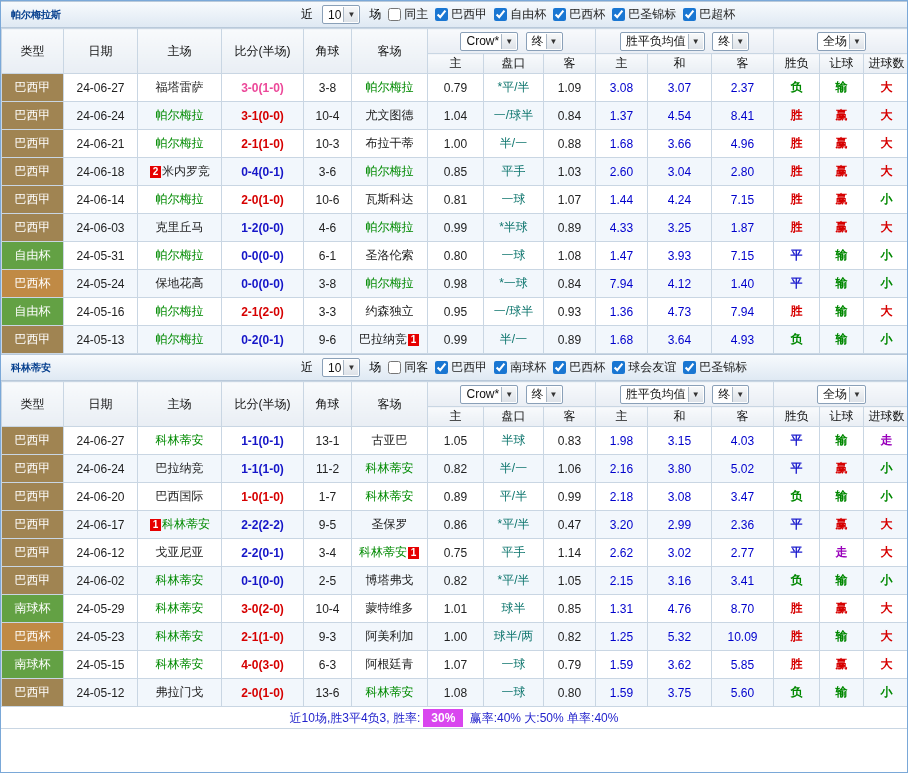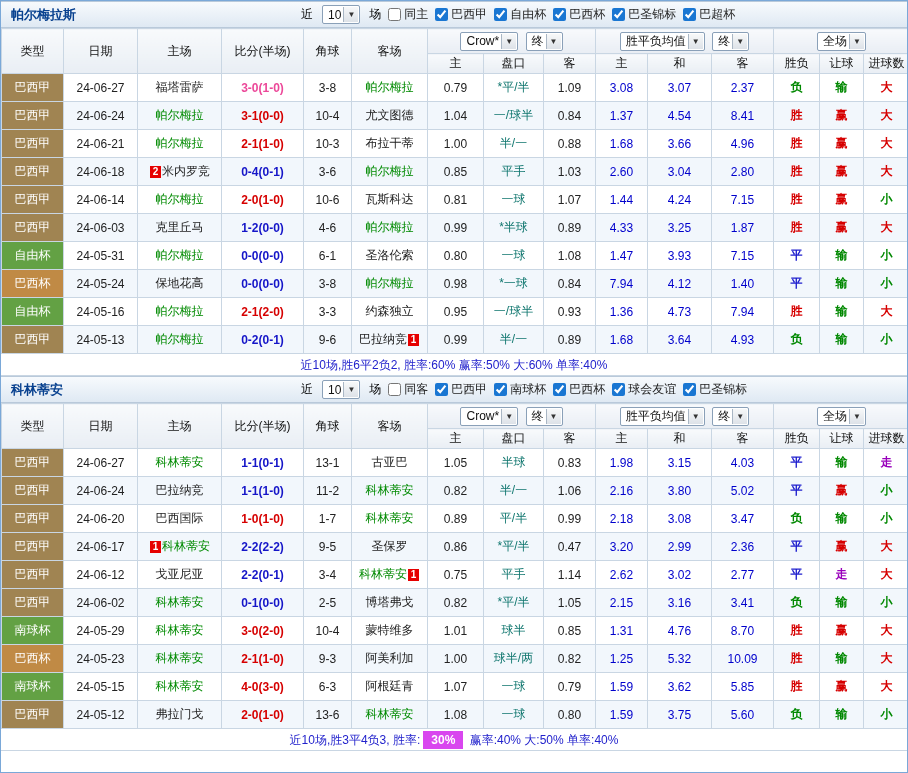--- a/index.html
+++ b/index.html
@@ -27,21 +27,21 @@
     color: #fff; font-size: 12px; font-weight: bold; cursor: pointer;
   }
 
   
   .section-bar {
     height: 27px; display: flex; align-items: center;
     background: linear-gradient(180deg,#f7fafd,#dfe9f3);
     border-top: 1px solid #b9c9da; border-bottom: 1px solid #b9c9da;
     font-size: 12px;
   }
-  .team-name { width: 300px; padding-left: 10px; color: #08418f; font-weight: bold; font-size: 13px; }
+  .team-name { width: 300px; padding-left: 10px; color: #08418f; font-weight: bold; font-size: 10px; }
   .filters { display: flex; align-items: center; gap: 7px; }
   .chk { display: inline-flex; align-items: center; gap: 3px; font-size: 12px; color: #222; }
   .chk input { width: 13px; height: 13px; margin: 0; accent-color: #1976d2; }
 
   
   .sel {
     display: inline-flex; align-items: center; background: #fff;
     border: 1px solid #8aa0b8; height: 19px; padding: 0 18px 0 5px;
     position: relative; font-size: 12px; border-radius: 2px; margin: 0 2px;
     vertical-align: middle; color: #111; cursor: pointer; white-space: nowrap;
@@ -364,21 +364,20 @@
             <td>0.89</td>
             <td class="eu">1.68</td>
             <td class="eu">3.64</td>
             <td class="eu">4.93</td>
             <td class="res" style="color: rgb(0, 136, 0);">负</td>
             <td class="res" style="color: rgb(0, 136, 0);">输</td>
             <td class="res" style="color: rgb(0, 136, 0);">小</td>
           </tr>
         </tbody>
     </table>
-    <div class="summary"><span>近10场,胜6平2负2, 胜率:60% 赢率:50% 大:60% 单率:40%</span></div>
   </div>
 
   <div class="section">
     <div class="section-bar">
       <div class="team-name">科林蒂安</div>
       <div class="filters">
         <span>近</span>
         <span class="sel">
             <i>10</i>
             <b class="arr">▼</b>

